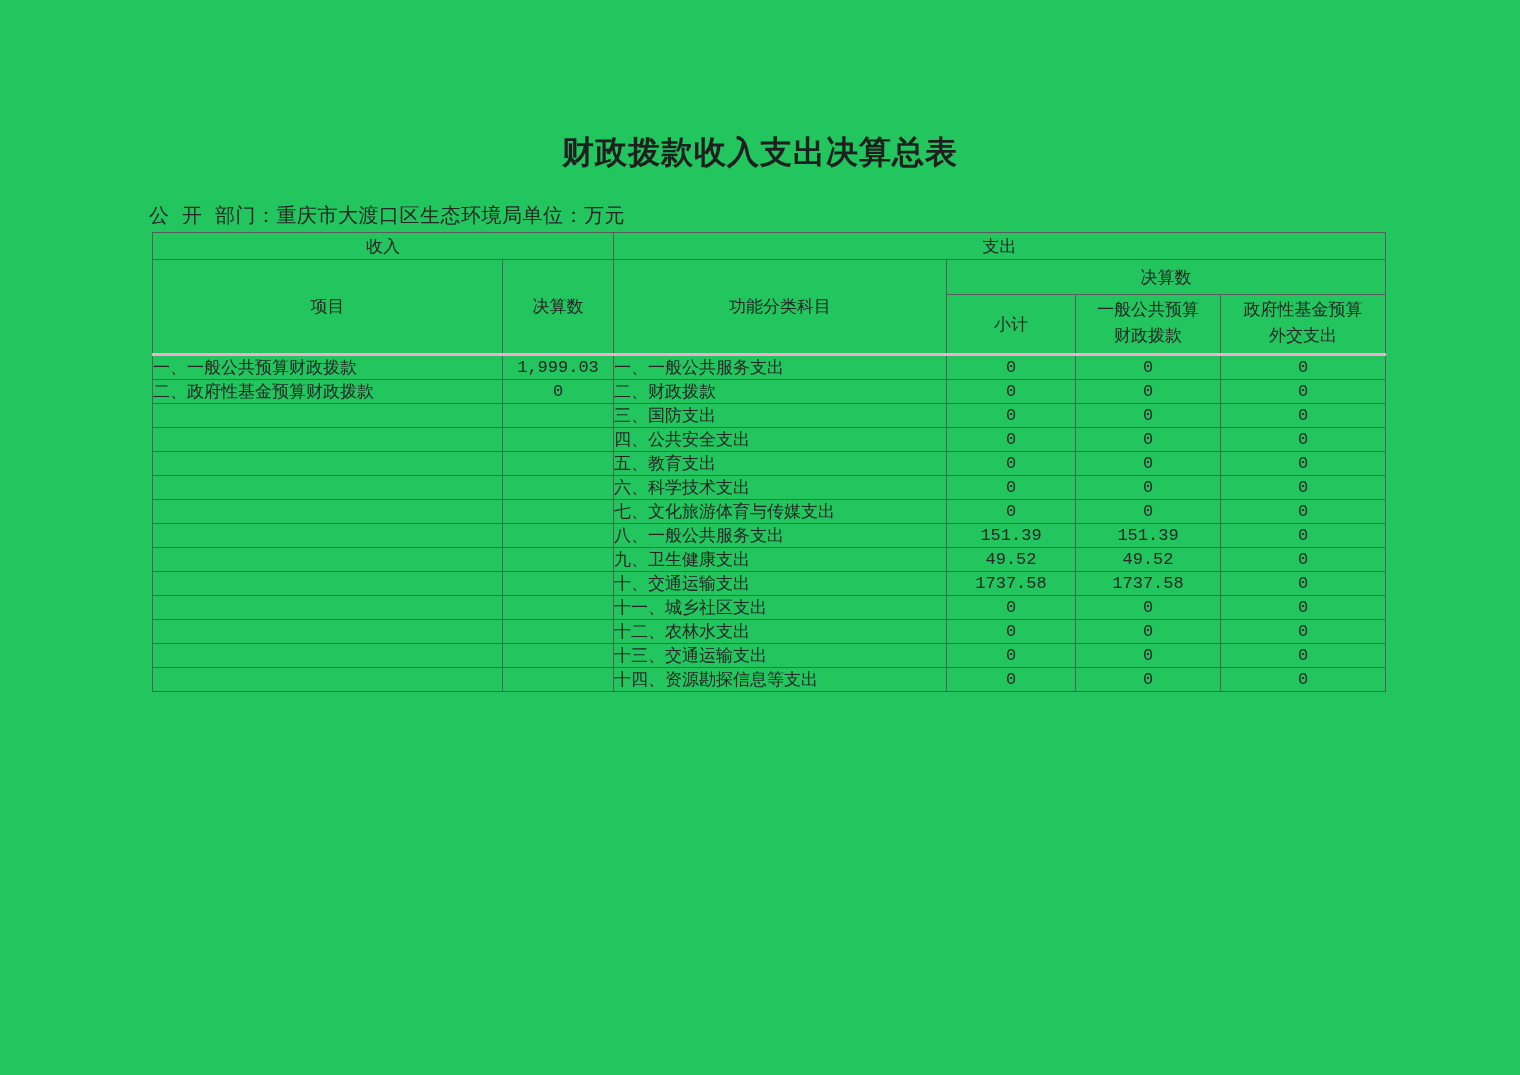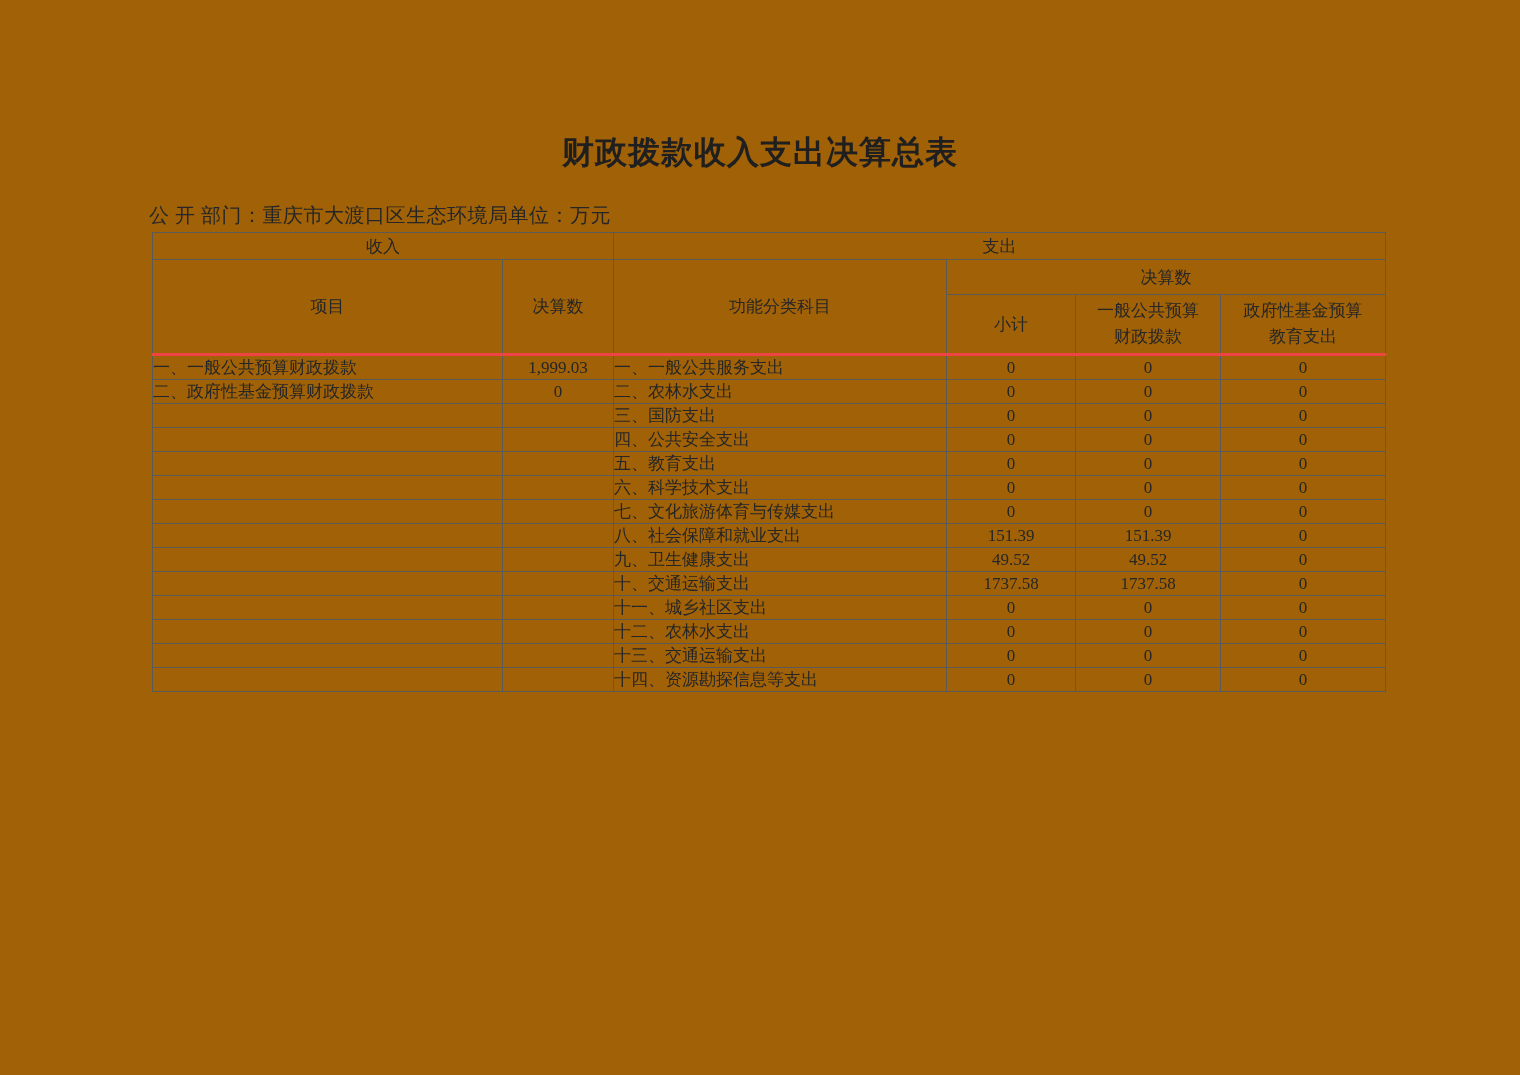--- a/index.html
+++ b/index.html
@@ -4,22 +4,22 @@
 <style>
   html, body {
     margin: 0;
     padding: 0;
     background: #ffffff;
   }
   .page {
     position: relative;
     width: 1520px;
     height: 1075px;
-    background: #a16207;
-    font-family: Liberation Serif, serif;
+    background: #22c55e;
+    font-family: Liberation Mono, monospace;
     color: #262626;
     overflow: hidden;
   }
   .doc-title {
     position: absolute;
     top: 131px;
     left: 0;
     width: 100%;
     margin: 0;
     text-align: center;
@@ -59,21 +59,21 @@
     text-align: center;
     vertical-align: middle;
   }
   tr.row-a { height: 27px; }
   tr.row-b { height: 35px; }
   tr.row-c { height: 60px; }
   tbody tr { height: 24px; }
   
   tr.row-b th[rowspan],
   tr.row-c th {
-    border-bottom: 3px solid #ef4444;
+    border-bottom: 3px solid #f9a8d4;
   }
   th.two-line {
     white-space: pre-line;
     line-height: 1.55;
   }
   td.label {
     text-align: left;
     padding-left: 13px;
     vertical-align: middle;
   }
@@ -119,36 +119,36 @@
         <th rowspan="2">项目</th>
         <th rowspan="2">决算数</th>
         <th rowspan="2">功能分类科目</th>
         <th colspan="3">决算数</th>
       </tr>
       <tr class="row-c">
         <th>小计</th>
         <th class="two-line">一般公共预算
 财政拨款</th>
         <th class="two-line">政府性基金预算
-教育支出</th>
+外交支出</th>
       </tr>
     </thead>
     <tbody>
         <tr>
           <td class="label">一、一般公共预算财政拨款</td>
           <td class="num">1,999.03</td>
           <td class="label">一、一般公共服务支出</td>
           <td class="num">0</td>
           <td class="num">0</td>
           <td class="num">0</td>
         </tr>
         <tr>
           <td class="label">二、政府性基金预算财政拨款</td>
           <td class="num">0</td>
-          <td class="label">二、农林水支出</td>
+          <td class="label">二、财政拨款</td>
           <td class="num">0</td>
           <td class="num">0</td>
           <td class="num">0</td>
         </tr>
         <tr>
           <td class="label"></td>
           <td class="num"></td>
           <td class="label">三、国防支出</td>
           <td class="num">0</td>
           <td class="num">0</td>
@@ -182,21 +182,21 @@
           <td class="label"></td>
           <td class="num"></td>
           <td class="label">七、文化旅游体育与传媒支出</td>
           <td class="num">0</td>
           <td class="num">0</td>
           <td class="num">0</td>
         </tr>
         <tr>
           <td class="label"></td>
           <td class="num"></td>
-          <td class="label">八、社会保障和就业支出</td>
+          <td class="label">八、一般公共服务支出</td>
           <td class="num">151.39</td>
           <td class="num">151.39</td>
           <td class="num">0</td>
         </tr>
         <tr>
           <td class="label"></td>
           <td class="num"></td>
           <td class="label">九、卫生健康支出</td>
           <td class="num">49.52</td>
           <td class="num">49.52</td>

